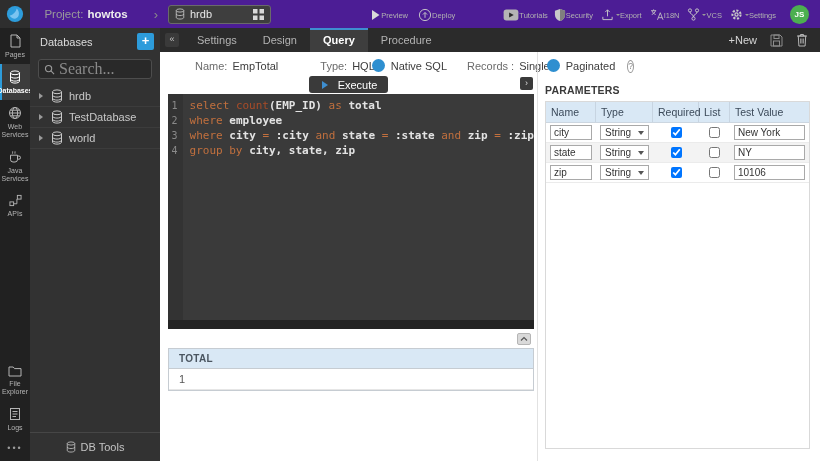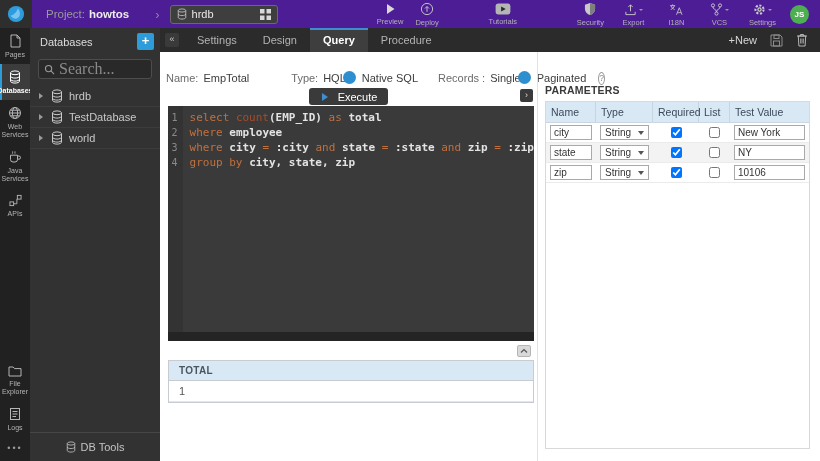--- a/index.html
+++ b/index.html
@@ -11,21 +11,21 @@
   .topbar { height:28px; background:#4c1d95; display:flex; align-items:center; }
   .logo-box { width:32px; height:28px; background:#2e2e2e; display:flex; align-items:center; justify-content:center; }
   .project { margin-left:14px; display:flex; align-items:center; font-size:11.5px; }
   .proj-label { color:#9a9a9a; }
   .proj-name { color:#ececec; font-weight:bold; margin-left:4px; }
   .nav-chevron { color:#8a8a8a; margin-left:26px; font-size:13px; }
   .db-select { margin-left:10px; width:108px; height:19px; background:#3e3e3e; border:1px solid #6a6a6a; border-radius:3px; display:flex; align-items:center; padding:0 6px; gap:5px; color:#e8e8e8; }
   .db-select .sel-name { flex:1; font-size:11px; }
   .tb-left { display:flex; margin-left:96px; gap:4px; }
   .tb-right { display:flex; margin-left:auto; gap:2px; align-items:center; }
-  .tb-action { display:flex; flex-direction:column; align-items:center; justify-content:center; min-width:33px; padding:2px 3px 1px; cursor:default; }
+  .tb-action { display:flex; align-items:center; min-width:33px; padding:2px 3px 1px; cursor:default; }
   .tb-action .lbl { font-size:7.5px; color:#b2b2b2; margin-top:2px; white-space:nowrap; }
   .tb-ico-row { display:flex; align-items:flex-start; }
   .caret-down { width:0; height:0; border:2.5px solid transparent; border-top-color:#9a9a9a; margin-top:6px; margin-left:2px; }
   .gap30 { margin-left:38px; }
   .avatar { width:19px; height:19px; border-radius:50%; background:#4caf50; color:#fff; font-size:8px; font-weight:bold; display:flex; align-items:center; justify-content:center; margin:0 11px 0 9px; }
 
   
   .workspace { display:flex; height:433px; }
 
   
@@ -54,21 +54,21 @@
   .content { flex:1; display:flex; flex-direction:column; background:#fff; min-width:0; }
   .tabbar { height:24px; background:#2b2b2b; display:flex; align-items:stretch; }
   .collapse-btn { width:14px; height:14px; margin:5px 5px 0 5px; background:#3a3a3a; color:#c5c5c5; font-size:9px; line-height:13px; text-align:center; border-radius:2px; }
   .tab { padding:0 13px; display:flex; align-items:center; font-size:11px; color:#b3b3b3; }
   .tab.active { background:#3e3e3e; color:#fff; box-shadow:inset 0 2px 0 #3e8ed0; font-weight:bold; }
   .tabbar-right { margin-left:auto; display:flex; align-items:center; gap:13px; padding-right:12px; }
   .new-label { color:#d5d5d5; font-size:11px; }
 
   .content-body { flex:1; display:flex; min-height:0; }
   .left-col { width:377px; display:flex; flex-direction:column; }
-  .query-toolbar { height:20px; margin-top:16px; display:flex; align-items:center; padding-left:6px; font-size:11px; white-space:nowrap; }
+  .query-toolbar { height:20px; margin-top:4px; display:flex; align-items:center; padding-left:35px; font-size:11px; white-space:nowrap; }
   .ql { color:#6b6b6b; }
   .qv { color:#3c3c3c; margin-left:5px; }
   .ml-lg { margin-left:42px; } .ml-md { margin-left:20px; }
   .toggle { position:relative; width:25px; height:10px; background:#9cc7e8; border-radius:5px; margin:0 8px 0 8px; }
   .toggle .knob { position:absolute; right:-2px; top:-2px; width:13px; height:13px; border-radius:50%; background:#2e8fd0; }
   .help-icon { width:13px; height:13px; border:1px solid #999; border-radius:50%; color:#888; font-size:8.5px; display:flex; align-items:center; justify-content:center; margin-left:12px; }
   .execute-row { height:18px; position:relative; display:flex; justify-content:center; }
   .execute-btn { height:17px; background:#3a3a3a; border-radius:3px; color:#fff; font-size:11px; display:flex; align-items:center; gap:6px; padding:0 11px; }
   .exec-play { width:0; height:0; border:4px solid transparent; border-left:6px solid #3e8ed0; margin-left:2px; }
   .expand-btn { position:absolute; right:4px; top:1px; width:13px; height:13px; background:#3a3a3a; border-radius:2px; color:#ddd; font-size:9px; line-height:12px; text-align:center; }
@@ -169,21 +169,21 @@
             <svg width="16" height="12" viewBox="0 0 17 13">
               <rect x="0.5" y="0.5" width="16" height="12" rx="3" fill="#b5b5b5"></rect>
               <path d="M6.5 3.8L11.5 6.5 6.5 9.2z" fill="#2b2b2b"></path>
             </svg>
           </span>
         </div>
         <span class="lbl">Tutorials</span>
       </div>
     </div>
   <div class="tb-right">
-    <div id="tb-right-items" style="display:flex;gap:10px;">
+    <div id="tb-right-items" style="display:flex;gap:2px;">
         <div class="tb-action">
           <div class="tb-ico-row">
             <span class="ico">
               <svg width="12" height="14" viewBox="0 0 13 15">
                 <path d="M6.5 1L12 3v4.2c0 3.6-2.4 5.9-5.5 6.8C3.4 13.1 1 10.8 1 7.2V3z" fill="#c9c9c9"></path>
                 <path d="M6.5 1L12 3v4.2c0 3.6-2.4 5.9-5.5 6.8z" fill="#7f7f7f"></path>
               </svg>
             </span>
           </div>
           <span class="lbl">Security</span>

